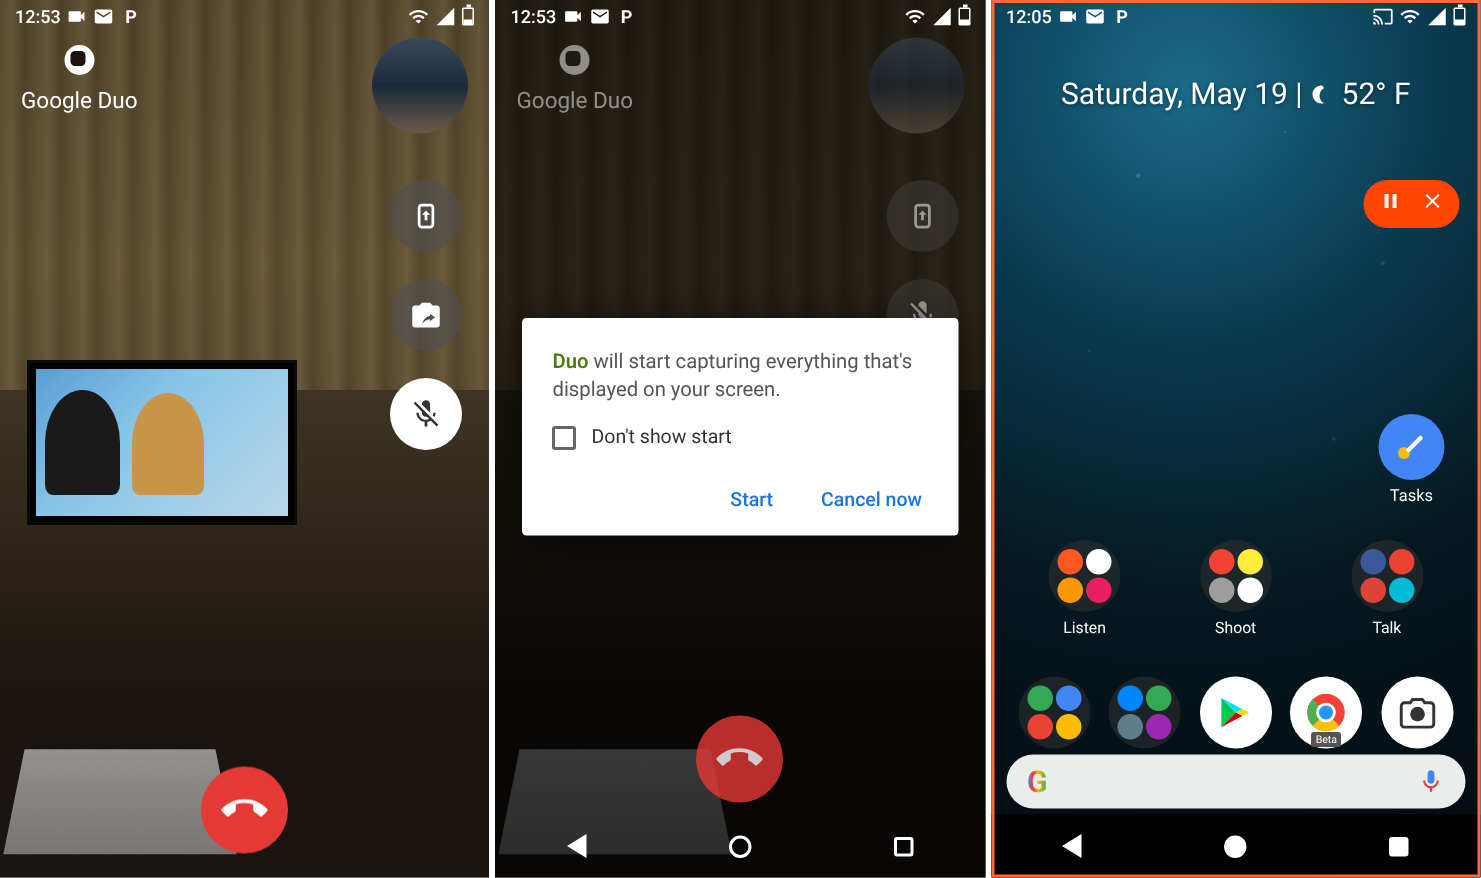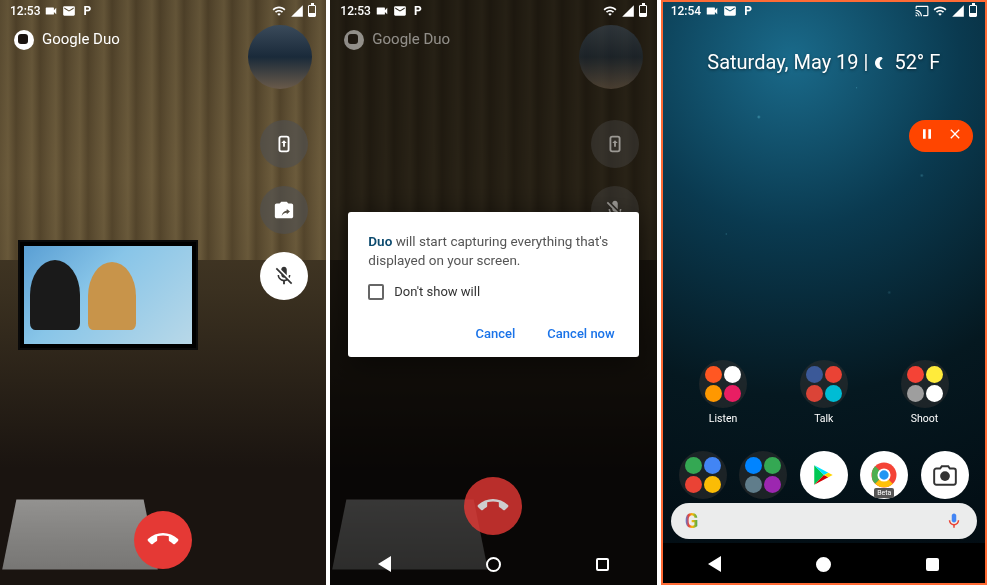--- a/index.html
+++ b/index.html
@@ -78,23 +78,24 @@
     transform: perspective(200px) rotateX(30deg);
     opacity:0.7;
   }
   .dim-overlay {
     position:absolute; inset:0; background:rgba(0,0,0,0.62);
   }
 
   
   .app-title {
     position:absolute; top:30px; left:14px;
-    display:flex; gap:8px;
+    display:flex; align-items:center; gap:8px;
     font-size:15px; font-weight:400;
     z-index:15;
+    flex-direction:column;
   }
   .duo-logo {
     width:20px; height:20px; border-radius:50%;
     background: #fff;
     position:relative;
   }
   .duo-logo::after {
     content:""; position:absolute; top:4px; left:4px; width:10px; height:10px;
     background:#1a1410; border-radius:3px;
   }
@@ -137,21 +138,21 @@
   
   .dialog {
     position:absolute; top:212px; left:18px; right:18px;
     background:#fff; color:#222;
     border-radius:3px;
     padding:20px 20px 10px;
     z-index:30;
     box-shadow:0 6px 30px rgba(0,0,0,0.5);
   }
   .dialog-text { font-size:13.5px; line-height:1.4; color:#555; }
-  .dialog-text b { color:#0c4a6e; font-weight:600; }
+  .dialog-text b { color:#4d7c0f; font-weight:600; }
   .dialog-check {
     margin-top:14px; display:flex; align-items:center; gap:10px;
     font-size:13px; color:#333;
   }
   .checkbox {
     width:16px; height:16px; border:2px solid #666; border-radius:2px;
   }
   .dialog-actions {
     margin-top:20px; display:flex; justify-content:flex-end; gap:24px;
     font-size:13px; font-weight:500; color:#1a73e8; text-transform:none;
@@ -410,24 +411,24 @@
         </svg>
     </div>
   </div>
 
   <div class="dialog">
     <div class="dialog-text">
       <b>Duo</b><span> will start capturing everything that's displayed on your screen.</span>
     </div>
     <div class="dialog-check">
       <span class="checkbox"></span>
-      <span>Don't show will</span>
+      <span>Don't show start</span>
     </div>
     <div class="dialog-actions">
-      <span>Cancel</span>
+      <span>Start</span>
       <span>Cancel now</span>
     </div>
   </div>
 
   <div class="end-call" style="bottom:50px; opacity:0.8">
     <svg viewBox="0 0 24 24">
         <path d="M6.62 10.79c1.44 2.83 3.76 5.14 6.59 6.59l2.2-2.2c.27-.27.67-.36 1.02-.24 1.12.37 2.33.57 3.57.57.55 0 1 .45 1 1V20c0 .55-.45 1-1 1-9.39 0-17-7.61-17-17 0-.55.45-1 1-1h3.5c.55 0 1 .45 1 1 0 1.25.2 2.45.57 3.57.11.35.03.74-.25 1.02l-2.2 2.2z"></path>
       </svg>
   </div>
 
@@ -437,21 +438,21 @@
     <span class="nav-recent"></span>
   </div>
 </div>
 
 <div class="phone">
   <div class="home-bg"></div>
   <div class="screen-border-orange"></div>
 
   <div class="statusbar">
     <div class="left">
-      <span>12:54</span>
+      <span>12:05</span>
       <span class="icon-small">
           <svg viewBox="0 0 24 24" fill="#fff">
             <path d="M17 10.5V7c0-.55-.45-1-1-1H4c-.55 0-1 .45-1 1v10c0 .55.45 1 1 1h12c.55 0 1-.45 1-1v-3.5l4 4v-11l-4 4z"></path>
           </svg>
         </span>
       <span class="icon-small">
           <svg viewBox="0 0 24 24" fill="#fff">
             <path d="M20 4H4c-1.1 0-2 .9-2 2v12c0 1.1.9 2 2 2h16c1.1 0 2-.9 2-2V6c0-1.1-.9-2-2-2zm0 4l-8 5-8-5V6l8 5 8-5v2z"></path>
           </svg>
         </span>
@@ -489,48 +490,57 @@
           <path d="M6 19h4V5H6v14zm8-14v14h4V5h-4z"></path>
         </svg>
     </span>
     <span>
       <svg viewBox="0 0 24 24" fill="#fff">
           <path d="M19 6.41L17.59 5 12 10.59 6.41 5 5 6.41 10.59 12 5 17.59 6.41 19 12 13.41 17.59 19 19 17.59 13.41 12z"></path>
         </svg>
     </span>
   </div>
 
+  <div class="tasks-widget">
+    <div class="tasks-icon">
+      <svg width="24" height="24" viewBox="0 0 24 24">
+          <circle cx="7" cy="16" r="4" fill="#fbbc05"></circle>
+          <path d="M10 14L18 6" stroke="#fff" stroke-width="3" stroke-linecap="round"></path>
+        </svg>
+    </div>
+    <div class="tasks-label">Tasks</div>
+  </div>
 
   <div class="folder-row row1" id="folder-row">
       <div class="folder-item">
         <div class="folder-circle">
           <div class="mini-app" style="background: rgb(255, 87, 34);"></div>
           <div class="mini-app" style="background: rgb(255, 255, 255);"></div>
           <div class="mini-app" style="background: rgb(255, 152, 0);"></div>
           <div class="mini-app" style="background: rgb(233, 30, 99);"></div>
         </div>
         <div class="folder-label">Listen</div>
       </div>
       <div class="folder-item">
         <div class="folder-circle">
+          <div class="mini-app" style="background: rgb(244, 67, 54);"></div>
+          <div class="mini-app" style="background: rgb(255, 235, 59);"></div>
+          <div class="mini-app" style="background: rgb(158, 158, 158);"></div>
+          <div class="mini-app" style="background: rgb(255, 255, 255);"></div>
+        </div>
+        <div class="folder-label">Shoot</div>
+      </div>
+      <div class="folder-item">
+        <div class="folder-circle">
           <div class="mini-app" style="background: rgb(59, 89, 152);"></div>
           <div class="mini-app" style="background: rgb(234, 67, 53);"></div>
           <div class="mini-app" style="background: rgb(219, 68, 55);"></div>
           <div class="mini-app" style="background: rgb(0, 188, 212);"></div>
         </div>
         <div class="folder-label">Talk</div>
-      </div>
-      <div class="folder-item">
-        <div class="folder-circle">
-          <div class="mini-app" style="background: rgb(244, 67, 54);"></div>
-          <div class="mini-app" style="background: rgb(255, 235, 59);"></div>
-          <div class="mini-app" style="background: rgb(158, 158, 158);"></div>
-          <div class="mini-app" style="background: rgb(255, 255, 255);"></div>
-        </div>
-        <div class="folder-label">Shoot</div>
       </div>
     </div>
 
   <div class="dock">
     <div class="dock-folder" id="dock-f1">
         <div class="mini-app" style="background: rgb(52, 168, 83);"></div>
         <div class="mini-app" style="background: rgb(66, 133, 244);"></div>
         <div class="mini-app" style="background: rgb(234, 67, 53);"></div>
         <div class="mini-app" style="background: rgb(251, 188, 5);"></div>
       </div>

